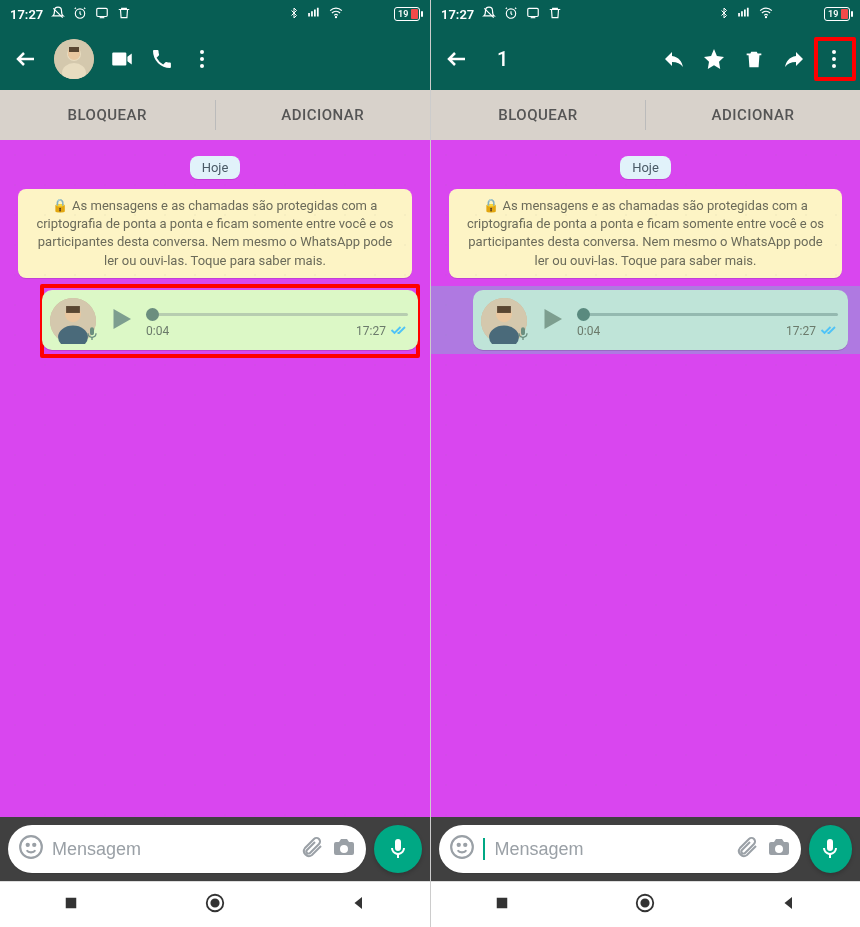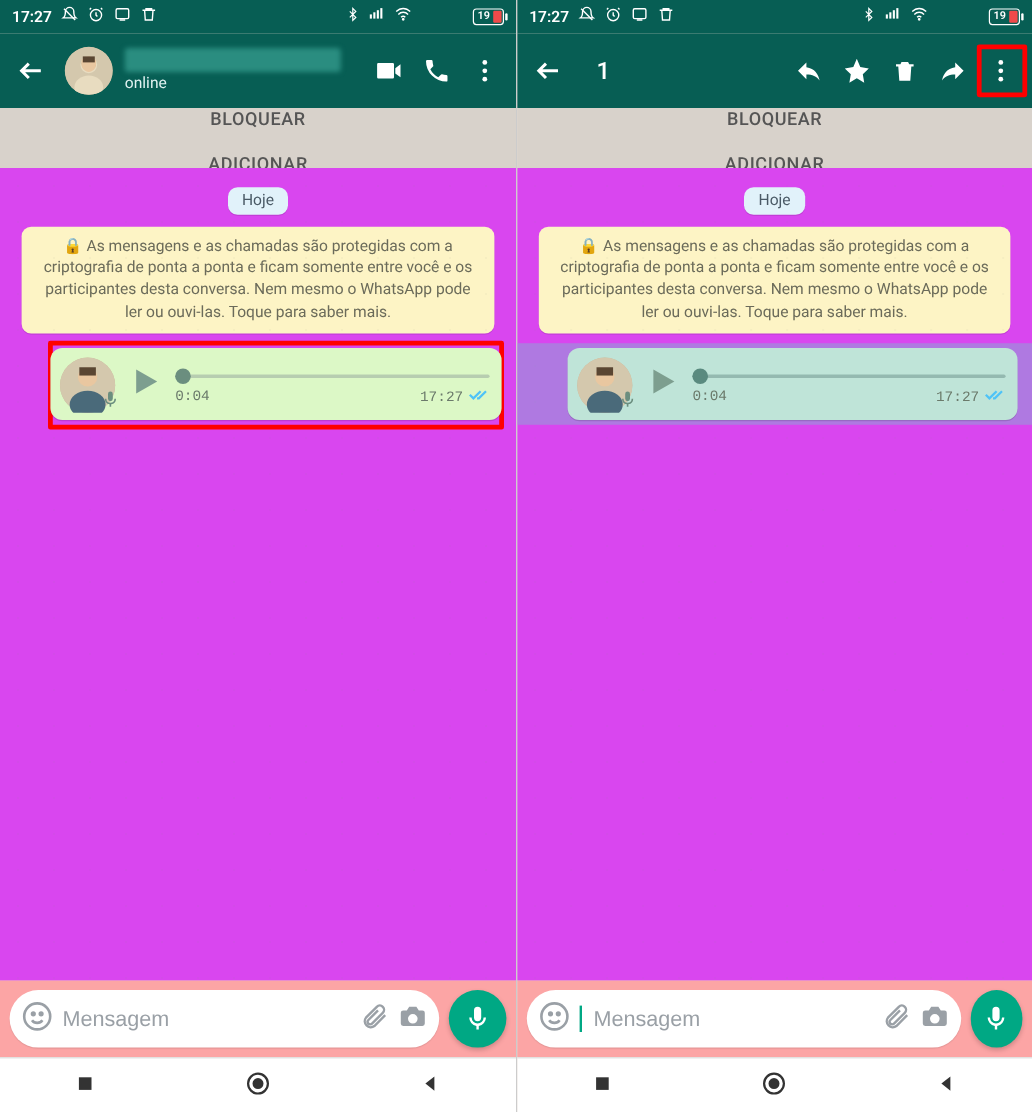--- a/index.html
+++ b/index.html
@@ -68,21 +68,20 @@
     filter: blur(2px);
   }
   .contact-status { font-size:13px; color:#e0f2f1; margin-top:2px;}
   .app-bar-actions { display:flex; align-items:center; gap:4px; }
   .select-count { font-size:20px; font-weight:500; flex:1; padding-left:12px; }
   
   .action-bar {
     height: 50px;
     background: #d8d2cb;
     display:flex;
-    flex-direction:column;
   }
   .action-bar .half {
     flex:1; display:flex; align-items:center; justify-content:center;
     font-size:15px; font-weight:500; color:#555; letter-spacing:0.5px;
     cursor:pointer;
   }
   .action-bar .divider { width:1px; background:#bbb; margin:10px 0; }
   
   .chat-area {
     flex:1;
@@ -119,21 +118,20 @@
   .voice-bubble {
     background:#dcf8c6;
     border-radius:10px;
     padding:8px 10px 6px 8px;
     margin-left:30px;
     display:flex;
     align-items:center;
     gap:10px;
     position:relative;
     box-shadow:0 1px 0.5px rgba(0,0,0,0.13);
-    font-family:Liberation Mono, monospace;
   }
   .voice-bubble.selected { background:#bfe4d8; }
   .voice-avatar {
     width:46px; height:46px; border-radius:50%; background:#c7b99a;
     display:flex; align-items:center; justify-content:center; position:relative;
     overflow:visible;
   }
   .voice-avatar .mic-badge {
     position:absolute; bottom:-2px; right:-4px;
     color:#6b8e7f;
@@ -155,21 +153,21 @@
   }
   .track-meta .right { display:flex; align-items:center; gap:4px; }
   .checks { color:#4fc3f7; }
   .red-highlight {
     border:4px solid #ff0000; position:absolute; border-radius:2px;
   }
   
   .input-bar {
     height: 64px;
     display:flex; align-items:center; gap:8px; padding:8px 8px;
-    background:#fca5a5;
+    background:#404040;
   }
   .input-pill {
     flex:1; background:#fff; border-radius:28px; height:48px;
     display:flex; align-items:center; padding:0 10px; gap:8px;
     box-shadow:0 1px 1px rgba(0,0,0,0.1);
   }
   .input-pill input {
     flex:1; border:none; outline:none; font-size:18px; color:#444;
     background:transparent;
   }
@@ -241,24 +239,20 @@
     </div>
     <div class="avatar">
       <svg viewBox="0 0 40 40">
           <circle cx="20" cy="20" r="20" fill="#d4c8ad"></circle>
           <circle cx="20" cy="15" r="7" fill="#e8dcc0"></circle>
           <ellipse cx="20" cy="34" rx="12" ry="10" fill="#e8dcc0"></ellipse>
           <circle cx="20" cy="14" r="6" fill="#c9a77d"></circle>
           <path d="M14 12c0-4 12-4 12 0v3c0 3-3 6-6 6s-6-3-6-6z" fill="#e9c7a0"></path>
           <rect x="15" y="8" width="10" height="5" fill="#5a4632"></rect>
         </svg>
-    </div>
-    <div class="contact-info">
-      <div class="contact-name-blur"></div>
-      <div class="contact-status">online</div>
     </div>
     <div class="app-bar-actions">
       <div class="icon-btn">
         <svg width="26" height="26" viewBox="0 0 24 24" fill="currentColor">
             <path d="M4 6h11a1 1 0 011 1v10a1 1 0 01-1 1H4a1 1 0 01-1-1V7a1 1 0 011-1zm13 4l4-3v10l-4-3v-4z"></path>
           </svg>
       </div>
       <div class="icon-btn">
         <svg width="24" height="24" viewBox="0 0 24 24" fill="currentColor">
             <path d="M6.6 10.8a15 15 0 006.6 6.6l2.2-2.2a1 1 0 011-.25 11 11 0 003.5.55 1 1 0 011 1V20a1 1 0 01-1 1A17 17 0 013 4a1 1 0 011-1h3.5a1 1 0 011 1 11 11 0 00.55 3.5 1 1 0 01-.25 1z"></path>

